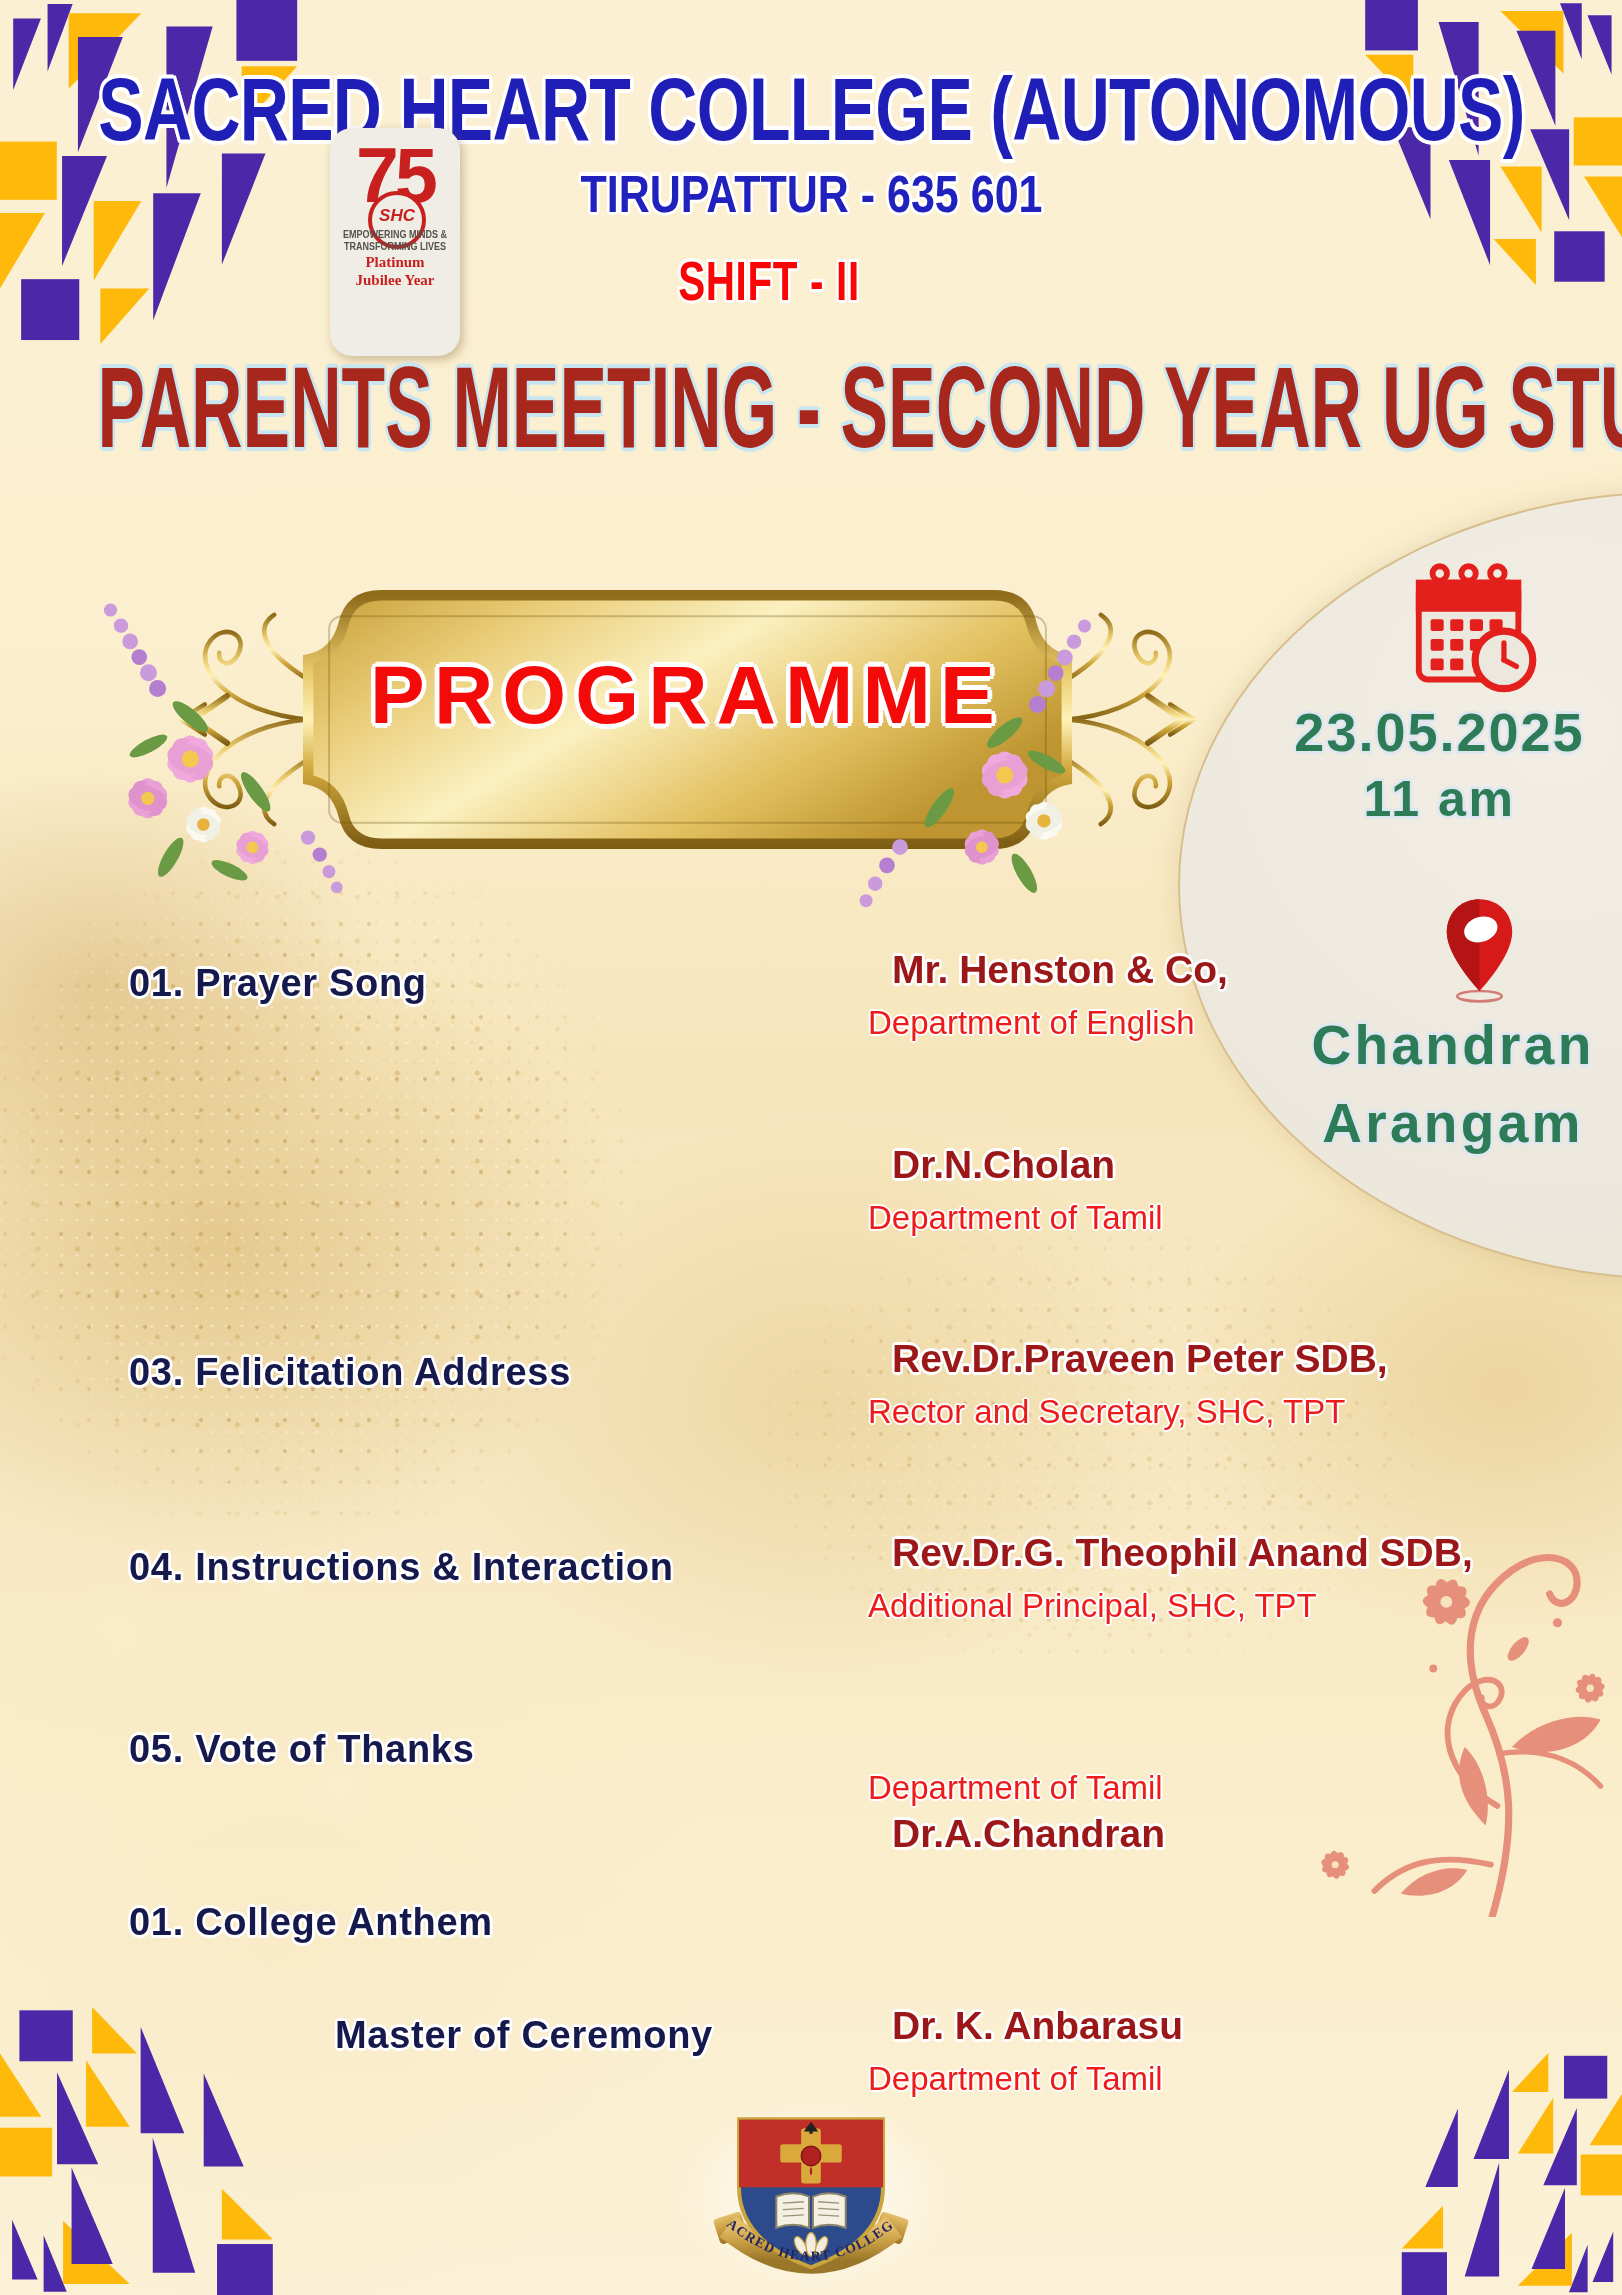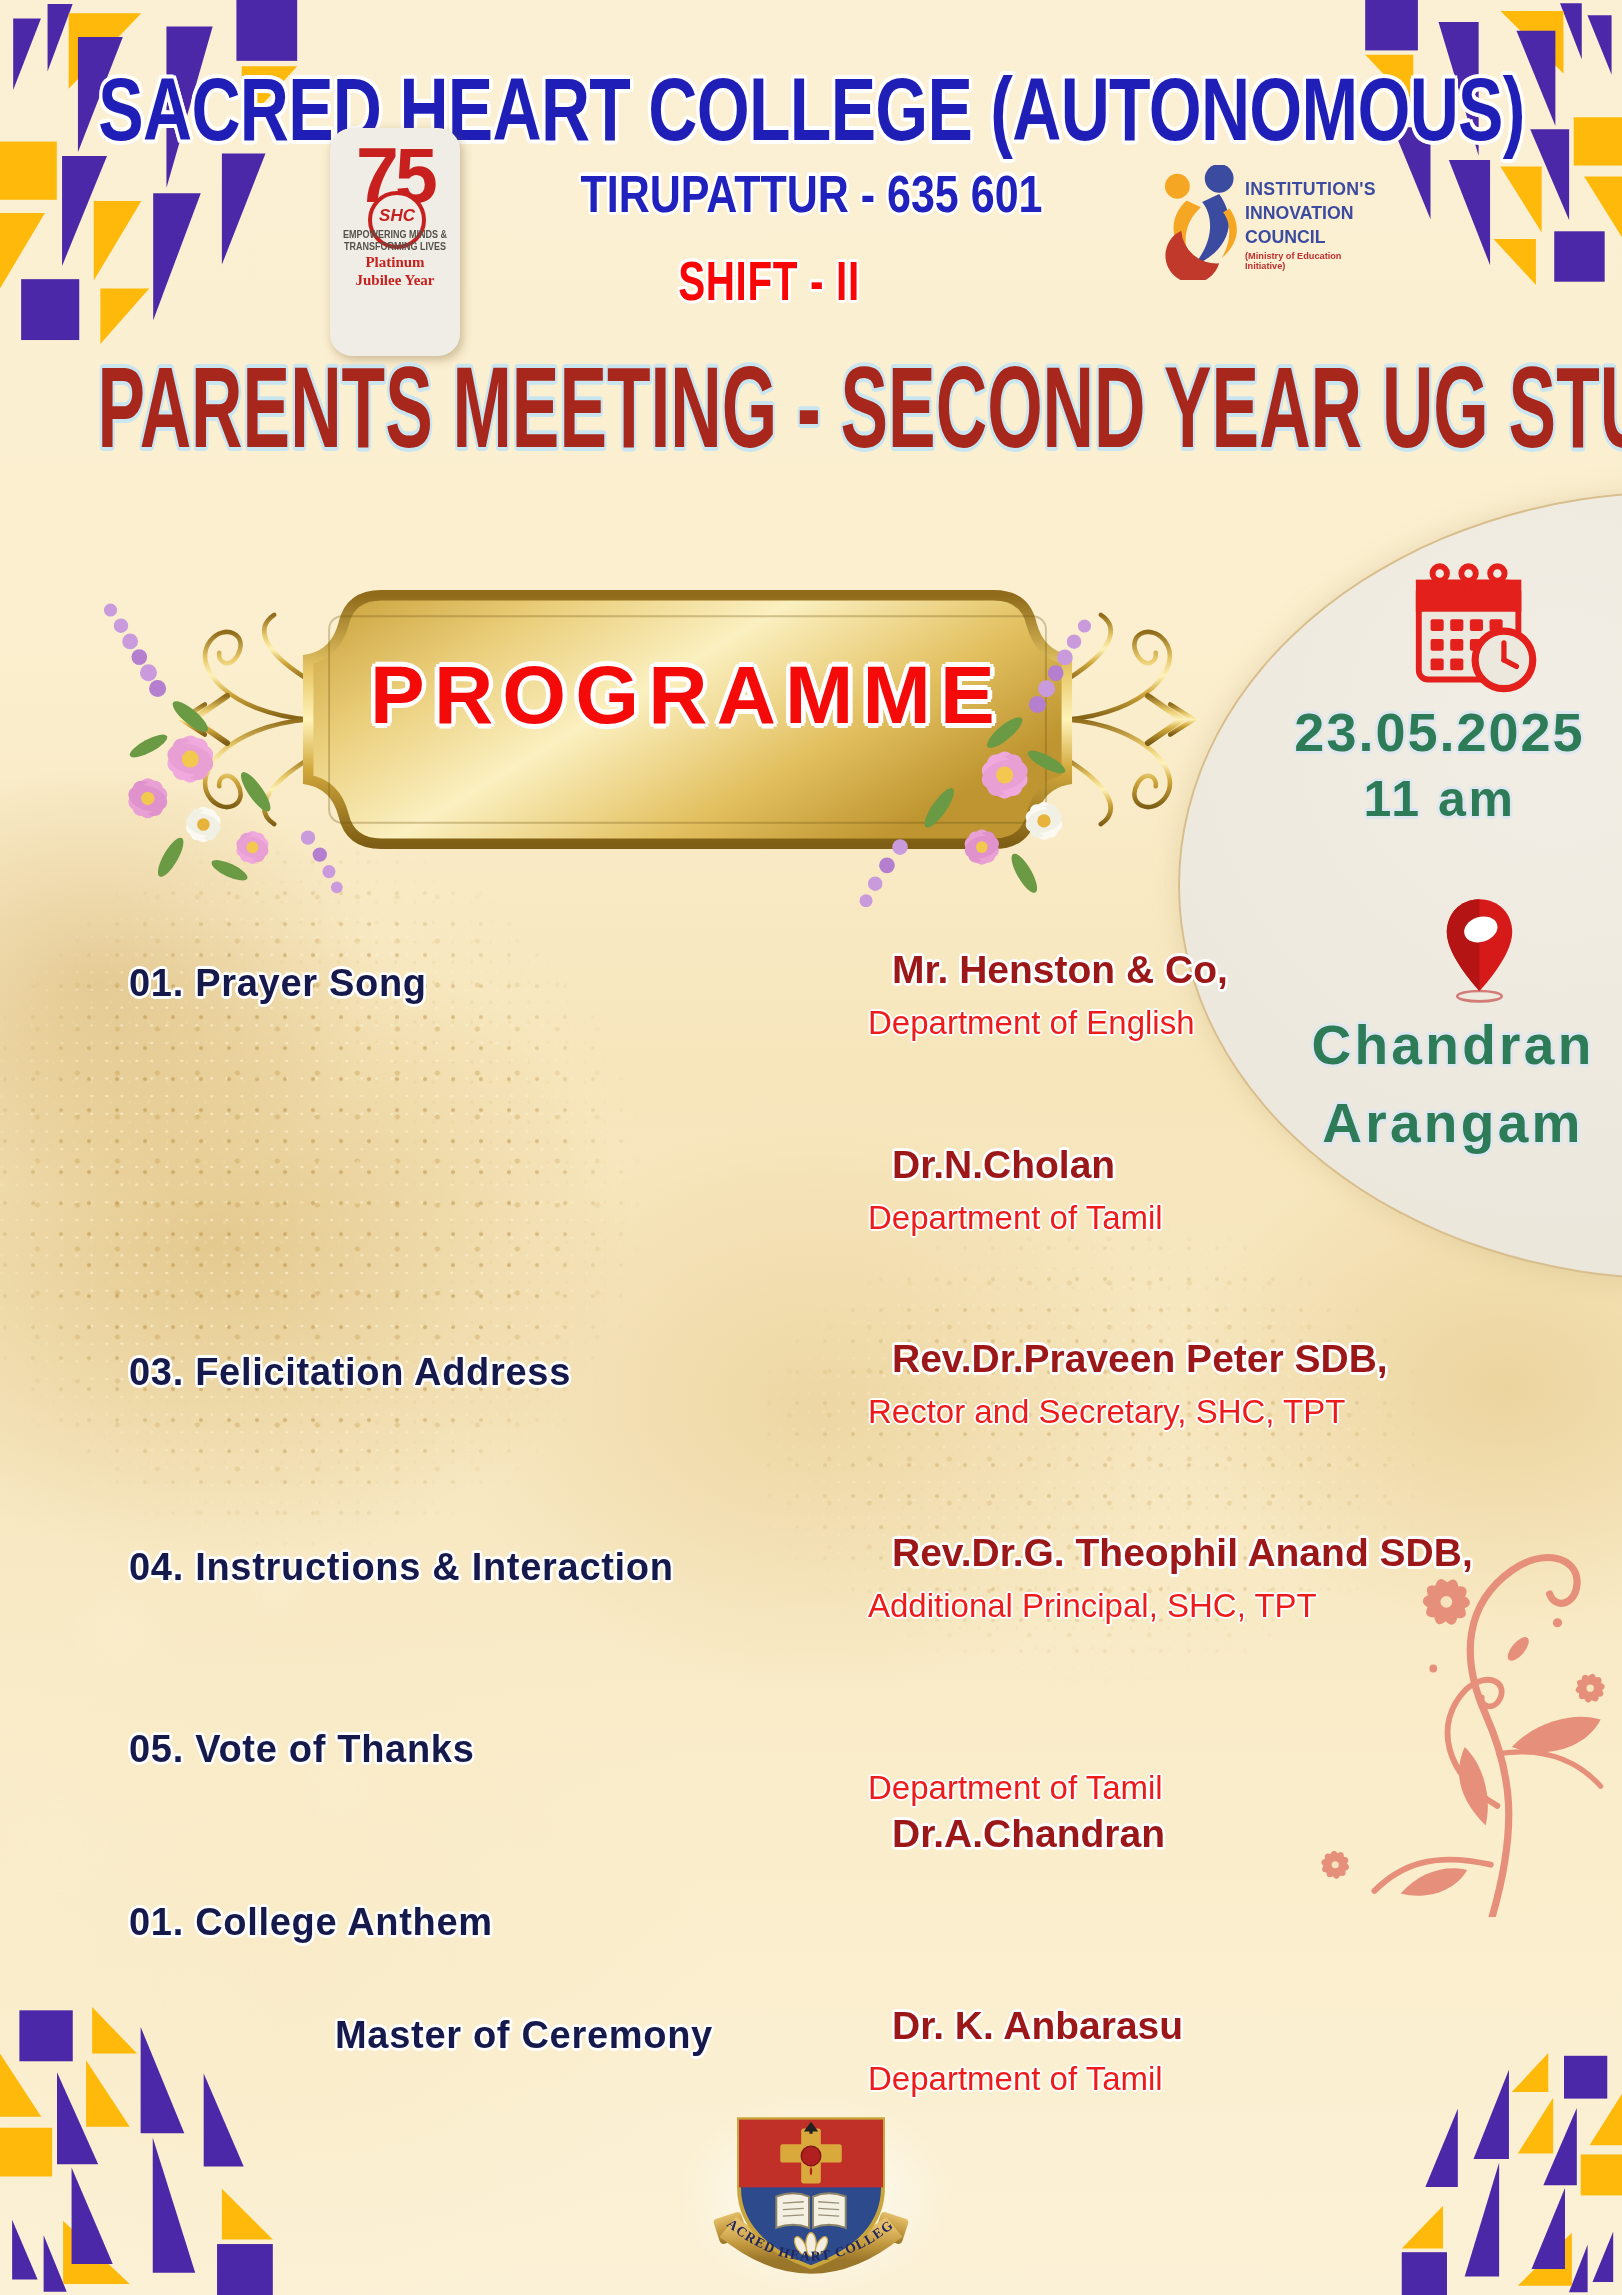--- a/index.html
+++ b/index.html
@@ -137,34 +137,20 @@
     <div class="tag">
       <div>EMPOWERING MINDS &amp;</div>
       <div>TRANSFORMING  LIVES</div>
     </div>
     <div class="plat">
       <div>Platinum</div>
       <div>Jubilee Year</div>
     </div>
   </div>
 
-  <div class="abs iic">
-    <svg width="98" height="115" viewBox="0 0 150 175">
-      <circle cx="48" cy="32" r="19" fill="#F5A623"></circle>
-      <circle cx="112" cy="20" r="22" fill="#3B4BA0"></circle>
-      <path d="M112,44 C146,92 118,136 72,154 C104,118 104,78 86,56 Z" fill="#3B4BA0"></path>
-      <path d="M62,54 C34,80 34,118 72,154 C52,118 60,86 84,64 Z" fill="#F5A623"></path>
-      <path d="M54,100 a42,42 0 1 0 58,50 a54,54 0 0 1 -58,-50" fill="#C0392B"></path>
-      <path d="M128,66 C146,92 142,120 116,142 C132,114 130,88 118,72 Z" fill="#F5A623"></path>
-    </svg>
-    <div class="t1">INSTITUTION'S</div>
-    <div class="t2">INNOVATION</div>
-    <div class="t3">COUNCIL</div>
-    <div class="t4">(Ministry of Education Initiative)</div>
-  </div>
 
   <div class="abs ctr maintitle owb"><span>PARENTS MEETING - SECOND YEAR UG STUDENTS</span></div>
 
   <svg class="abs" style="left:33px;top:556px;width:1309px;height:327px" viewBox="0 0 2000 500">
     <defs>
       <linearGradient id="gframe" x1="0" y1="0" x2="0" y2="1">
         <stop offset="0" stop-color="#8F6B1A"></stop>
           <stop offset=".3" stop-color="#E7C766"></stop>
         <stop offset=".5" stop-color="#FFF3B8"></stop>
           <stop offset=".7" stop-color="#D2A83C"></stop>

